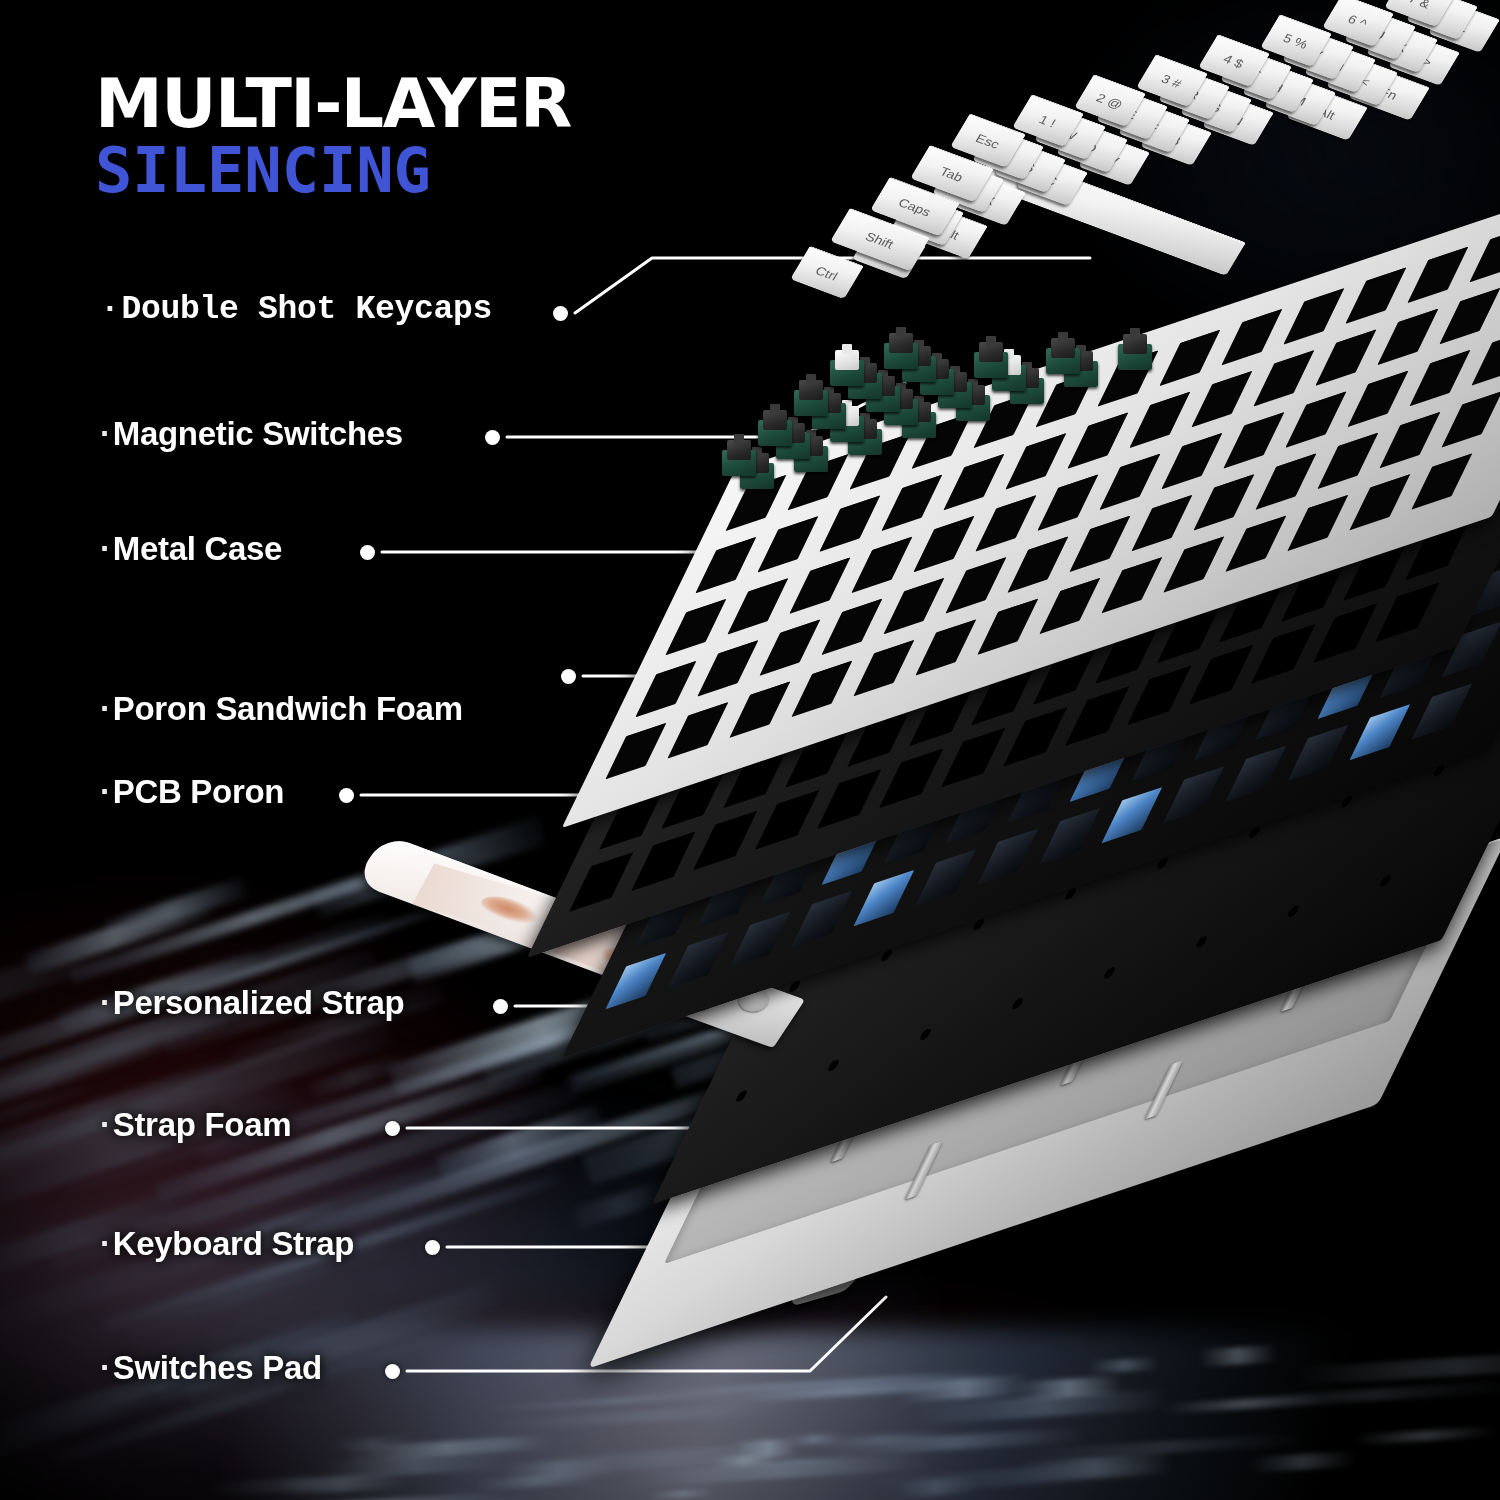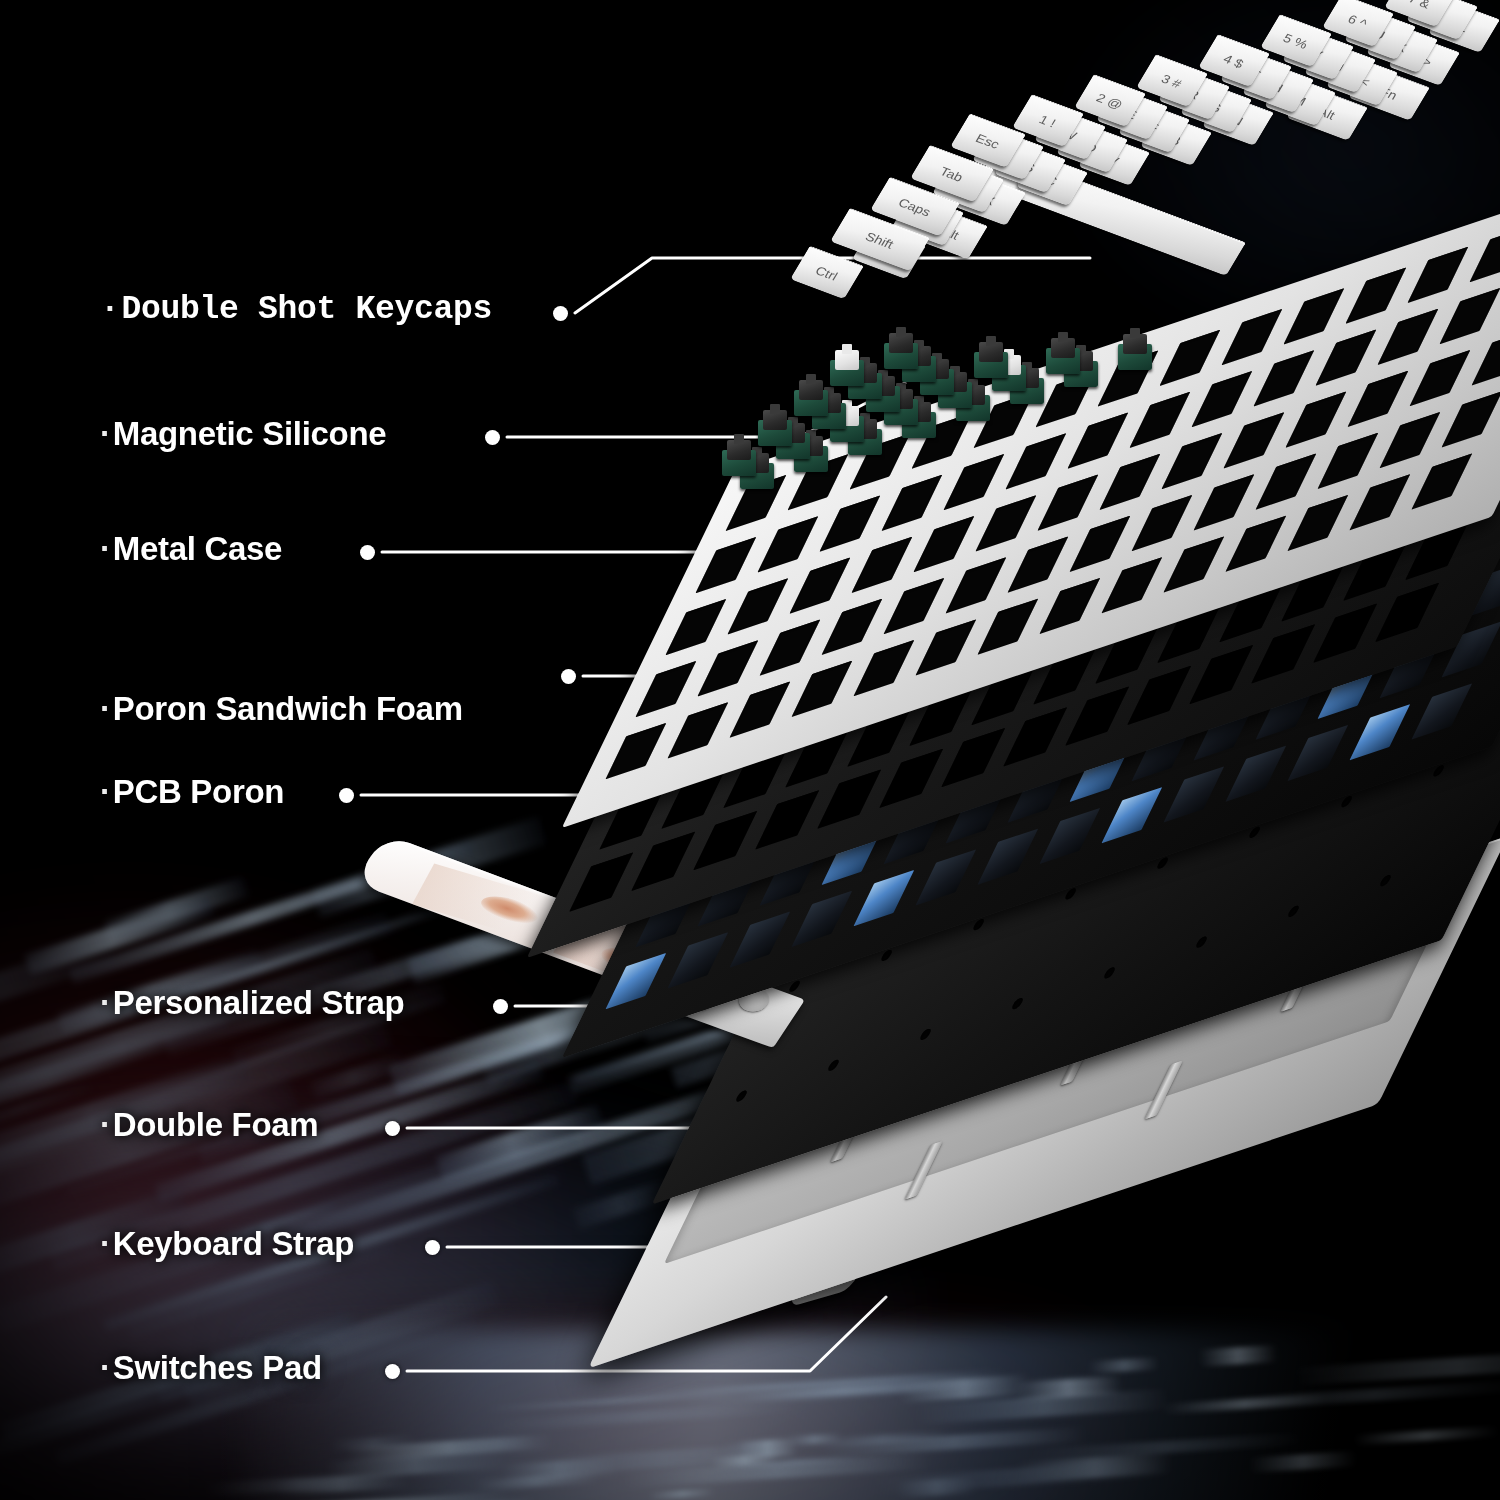--- a/index.html
+++ b/index.html
@@ -643,35 +643,39 @@
       <polyline points="507,437 800,437 905,383" fill="none" stroke="#ffffff" stroke-width="3" stroke-linecap="round" stroke-linejoin="round"></polyline>
       <polyline points="382,552 735,552 880,492" fill="none" stroke="#ffffff" stroke-width="3" stroke-linecap="round" stroke-linejoin="round"></polyline>
       <polyline points="583,676 742,676 930,610" fill="none" stroke="#ffffff" stroke-width="3" stroke-linecap="round" stroke-linejoin="round"></polyline>
       <polyline points="361,795 720,795 900,730" fill="none" stroke="#ffffff" stroke-width="3" stroke-linecap="round" stroke-linejoin="round"></polyline>
       <polyline points="515,1006 620,1006 700,965" fill="none" stroke="#ffffff" stroke-width="3" stroke-linecap="round" stroke-linejoin="round"></polyline>
       <polyline points="407,1128 745,1128 855,1070" fill="none" stroke="#ffffff" stroke-width="3" stroke-linecap="round" stroke-linejoin="round"></polyline>
       <polyline points="447,1247 690,1247 820,1178" fill="none" stroke="#ffffff" stroke-width="3" stroke-linecap="round" stroke-linejoin="round"></polyline>
       <polyline points="407,1371 810,1371 886,1297" fill="none" stroke="#ffffff" stroke-width="3" stroke-linecap="round" stroke-linejoin="round"></polyline>
     </svg>
 
+  <div class="title">
+    <div class="l1" style="color: rgb(255, 255, 255);">MULTI-LAYER</div>
+    <div class="l2" style="color: rgb(63, 85, 214);">SILENCING</div>
+  </div>
 
   <div id="callouts">
       <div class="label" style="top: 291px; left: 100px; font-family: Liberation Mono, monospace;"><span class="tick">·</span><span>Double Shot Keycaps</span></div>
       <div class="dot" style="left: 553px; top: 306px;"></div>
-      <div class="label" style="top: 415px; left: 100px;"><span class="tick">·</span><span>Magnetic Silicone</span></div>
+      <div class="label" style="top: 415px; left: 100px;"><span class="tick">·</span><span>Magnetic Switches</span></div>
       <div class="dot" style="left: 485px; top: 430px;"></div>
       <div class="label" style="top: 530px; left: 100px;"><span class="tick">·</span><span>Metal Case</span></div>
       <div class="dot" style="left: 360px; top: 545px;"></div>
       <div class="label" style="top: 690px; left: 100px;"><span class="tick">·</span><span>Poron Sandwich Foam</span></div>
       <div class="dot" style="left: 561px; top: 669px;"></div>
       <div class="label" style="top: 773px; left: 100px;"><span class="tick">·</span><span>PCB Poron</span></div>
       <div class="dot" style="left: 339px; top: 788px;"></div>
       <div class="label" style="top: 984px; left: 100px;"><span class="tick">·</span><span>Personalized Strap</span></div>
       <div class="dot" style="left: 493px; top: 999px;"></div>
-      <div class="label" style="top: 1106px; left: 100px;"><span class="tick">·</span><span>Double Foam</span></div>
+      <div class="label" style="top: 1106px; left: 100px;"><span class="tick">·</span><span>Strap Foam</span></div>
       <div class="dot" style="left: 385px; top: 1121px;"></div>
       <div class="label" style="top: 1225px; left: 100px;"><span class="tick">·</span><span>Keyboard Strap</span></div>
       <div class="dot" style="left: 425px; top: 1240px;"></div>
       <div class="label" style="top: 1349px; left: 100px;"><span class="tick">·</span><span>Switches Pad</span></div>
       <div class="dot" style="left: 385px; top: 1364px;"></div>
     </div>
 
 </div>
 
 </body></html>

